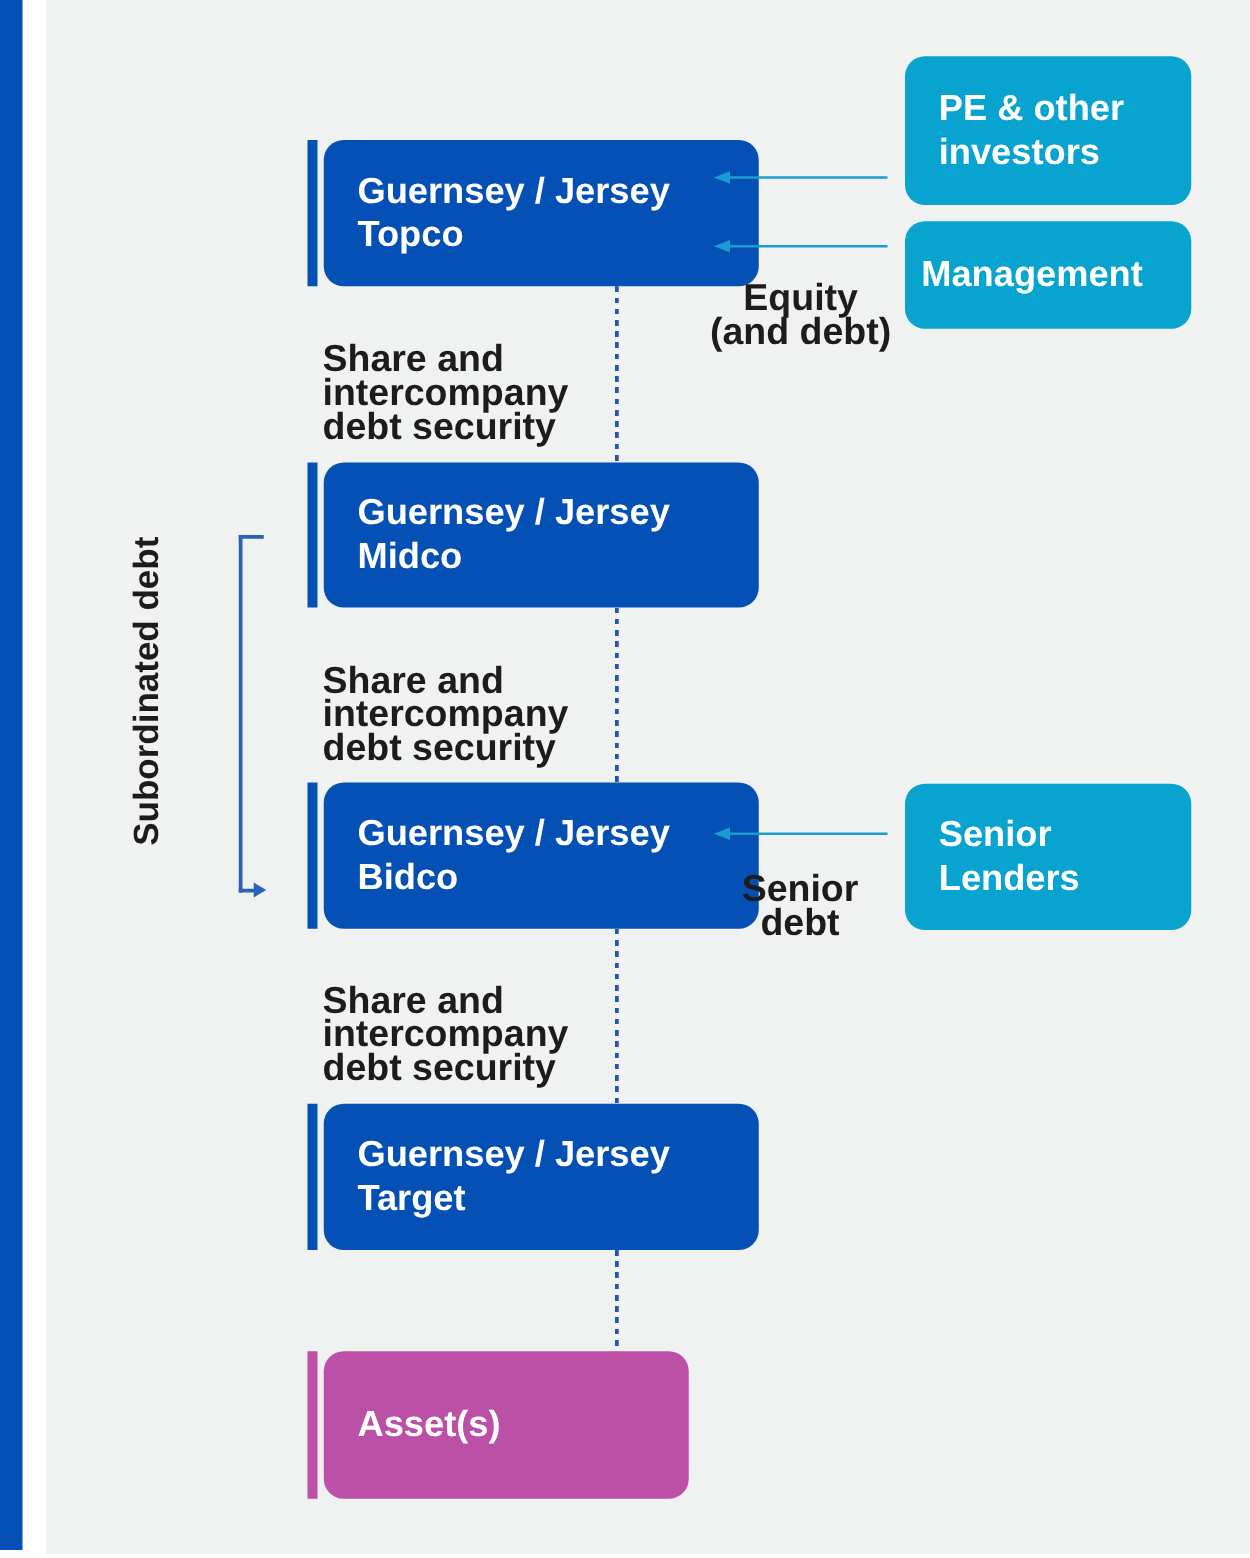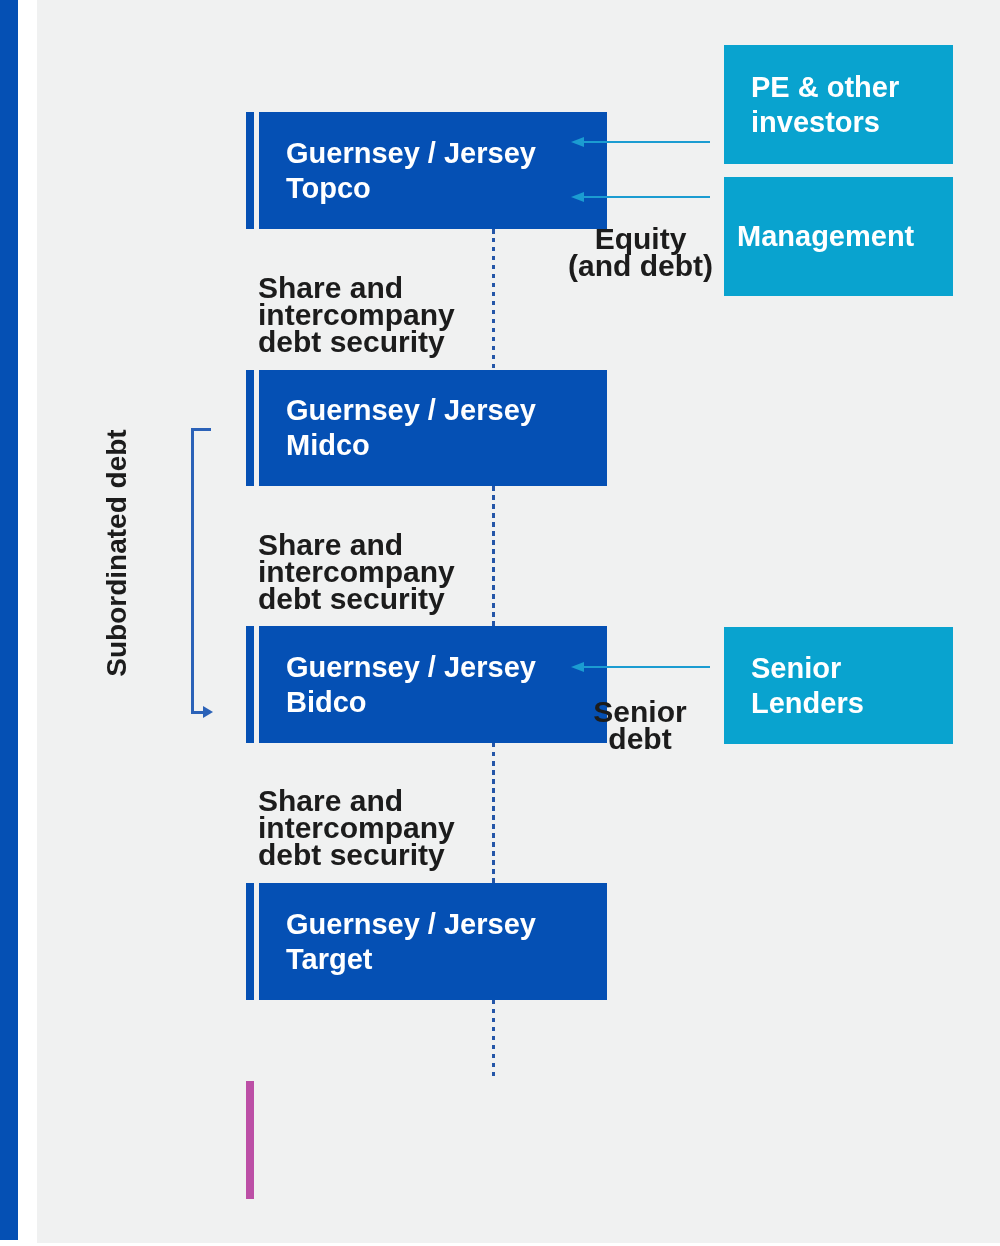--- a/index.html
+++ b/index.html
@@ -16,21 +16,21 @@
   .edge-stripe{position:absolute;left:0;top:0;width:18px;height:1240px;background:var(--blue);}
   .canvas{position:absolute;left:37px;top:0;width:963px;height:1243px;background:var(--canvas);}
 
   .vbar{position:absolute;left:246px;width:8px;}
   .vbar.blue{background:var(--blue);}
   .vbar.magenta{background:var(--magenta);}
 
   .box{
     position:absolute;display:flex;align-items:center;
     color:#ffffff;font-weight:700;font-size:29px;line-height:35px;
-    padding-left:27px;white-space:pre-line;
+    padding-left:27px;white-space:pre-line;border-radius:16px;
   }
   .box.blue{left:259px;width:348px;background:var(--blue);}
   .box.magenta{left:259px;width:292px;background:var(--magenta);}
   .box.cyan{left:724px;width:229px;background:var(--cyan);}
 
   .dash-seg{
     position:absolute;left:492px;width:3px;
     background:repeating-linear-gradient(to bottom, var(--dash) 0 4.5px, transparent 4.5px 9px);
   }
 
@@ -84,26 +84,29 @@
 Midco</span>
   </div>
   <div class="box blue" style="top:626px;height:117px;">
     <span>Guernsey / Jersey
 Bidco</span>
   </div>
   <div class="box blue" style="top:883px;height:117px;">
     <span>Guernsey / Jersey
 Target</span>
   </div>
+  <div class="box magenta" style="top:1081px;height:118px;">
+    <span>Asset(s)</span>
+  </div>
 
   <div class="box cyan" style="top:45px;height:119px;">
     <span>PE &amp; other
 investors</span>
   </div>
-  <div class="box cyan" style="top:177px;height:119px;padding-left:13px;">
+  <div class="box cyan" style="top:177px;height:86px;padding-left:13px;">
     <span>Management</span>
   </div>
   <div class="box cyan" style="top:627px;height:117px;">
     <span>Senior
 Lenders</span>
   </div>
 
   <div class="arrow" style="left:571px;top:136px;width:139px;">
     <span class="arrow-head"></span>
     <span class="arrow-shaft"></span>

